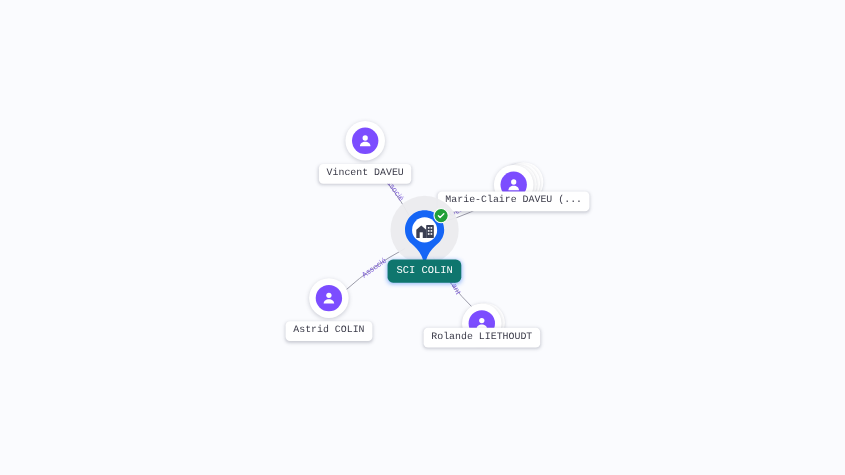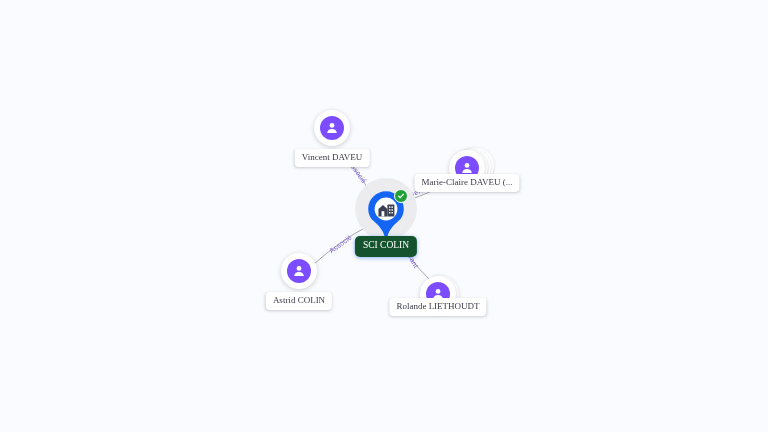--- a/index.html
+++ b/index.html
@@ -147,21 +147,21 @@
     position: absolute;
     transform: translate(-50%, 0);
     background: #ffffff;
     color: #3b3b49;
     font-size: 9px;
     line-height: 1;
     padding: 4px 7px 5px 7px;
     border-radius: 4px;
     box-shadow: 0 1px 3px rgba(60,64,90,0.26);
     white-space: nowrap;
-    font-family: Liberation Serif, serif;
+    font-family: Liberation Mono, monospace;
   }
   .node-label.primary {
     background: #1565f5;
     color: #ffffff;
     font-size: 9.5px;
     padding: 5px 8px 6px 8px;
     border-radius: 5px;
     box-shadow: 0 1px 4px rgba(21,101,245,0.45);
   }
 </style>
@@ -261,16 +261,16 @@
               <rect x="5.6" y="13.2" width="3.6" height="6.8" fill="#ffffff"></rect>
             </svg>
           </div>
           <div class="company-badge" style="background: rgb(33, 160, 56);">
             <svg width="8" height="8" viewBox="0 0 12 12" aria-hidden="true">
               <path d="M2.3 6.2 4.6 8.5 9.7 3.4" fill="none" stroke="#ffffff" stroke-width="1.8" stroke-linecap="round" stroke-linejoin="round"></path>
             </svg>
           </div>
         </div>
       </div>
-      <div class="node-label primary" style="left: 386px; top: 236px; background: #14532d; color: rgb(255, 255, 255);">SCI COLIN</div>
+      <div class="node-label primary" style="left: 386px; top: 236px; background: #0f766e; color: rgb(255, 255, 255);">SCI COLIN</div>
     </div>
 
 </div>
 
 </body></html>

